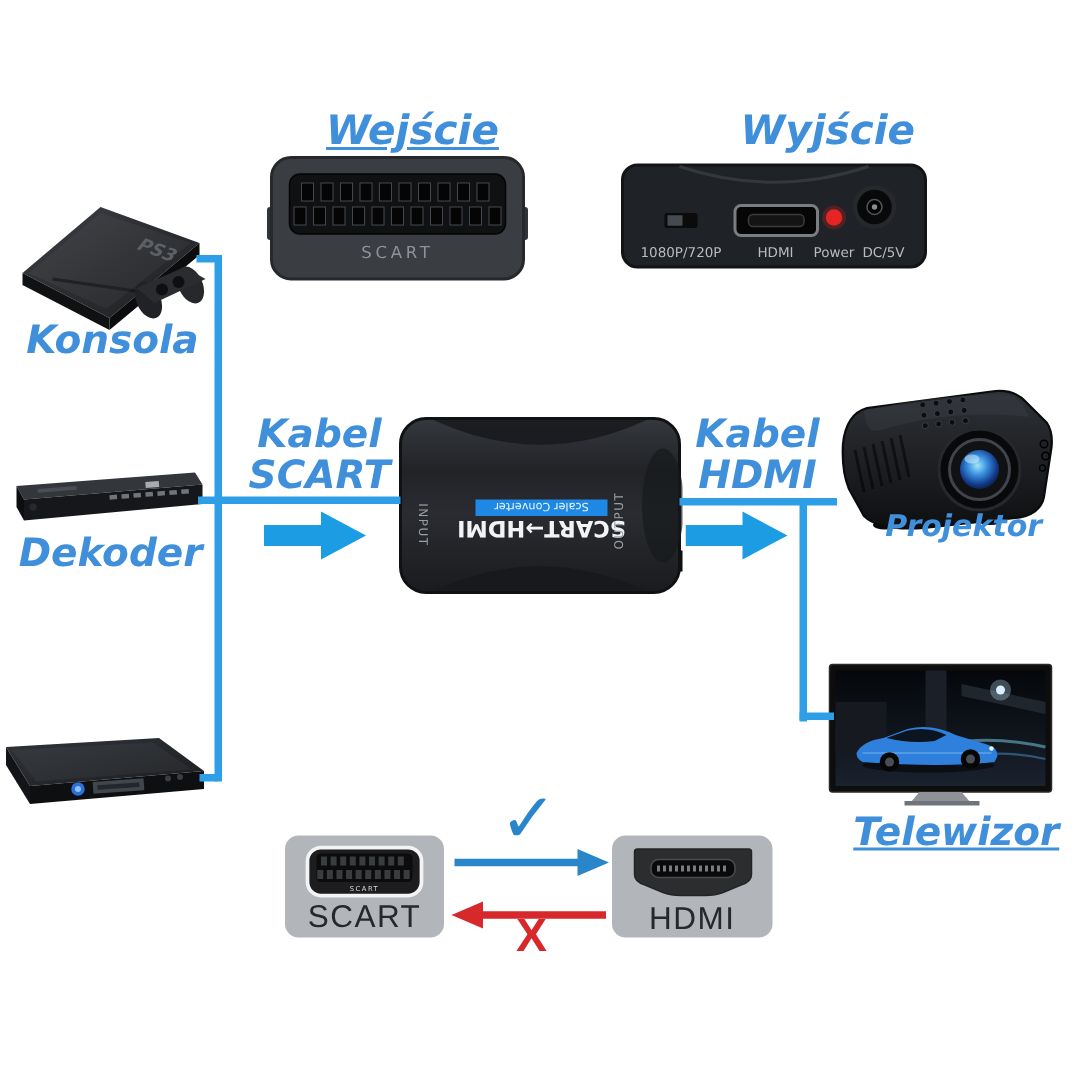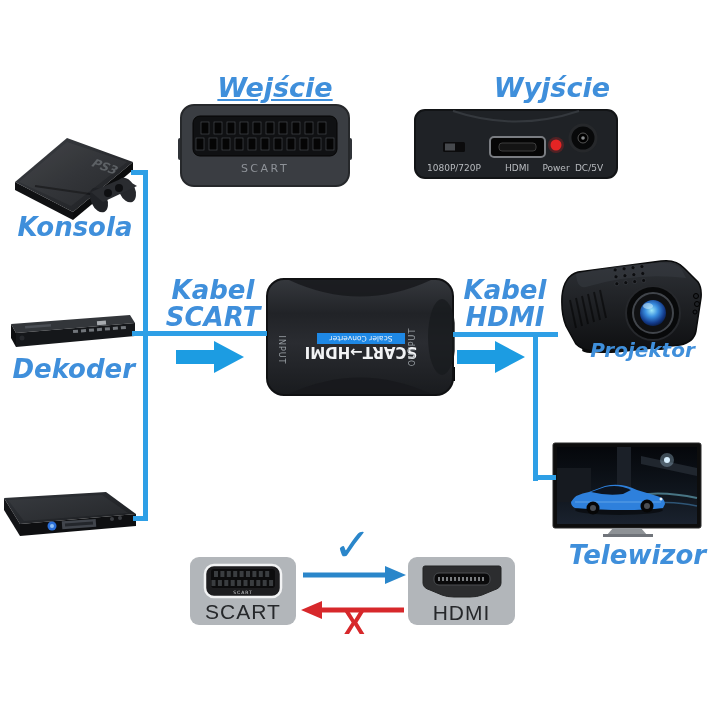--- a/index.html
+++ b/index.html
@@ -257,21 +257,21 @@
   <svg class="abs" style="left:457px;top:340px;" width="70" height="34" viewBox="0 0 70 34">
     <polygon points="0,10 38,10 38,1 68,17 38,33 38,24 0,24" fill="#1C9CE2"></polygon>
   </svg>
 
   <div class="abs blue-label" style="left:180px;top:72px;width:190px;font-size:27px;text-decoration:underline;">Wejście</div>
   <div class="abs blue-label" style="left:430px;top:72px;width:180px;font-size:27px;text-align:right;">Wyjście</div>
 
   <div class="abs blue-label" style="left:10px;top:212px;width:130px;font-size:26px;font-style:italic;">Konsola</div>
   <div class="abs blue-label" style="left:10px;top:354px;width:125px;font-size:26px;text-align:right;">Dekoder</div>
   <div class="abs blue-label" style="left:570px;top:338px;width:145px;font-size:20px;">Projektor</div>
-  <div class="abs blue-label" style="left:565px;top:540px;width:145px;font-size:26px;">Telewizor</div>
+  <div class="abs blue-label" style="left:565px;top:540px;width:145px;font-size:26px;text-decoration:underline;">Telewizor</div>
 
   <div class="abs blue-label" style="left:158px;top:277px;width:110px;font-size:26px;line-height:27px;">
     <div>Kabel</div>
     <div>SCART</div>
   </div>
   <div class="abs blue-label" style="left:450px;top:277px;width:110px;font-size:26px;line-height:27px;">
     <div>Kabel</div>
     <div>HDMI</div>
   </div>
 

